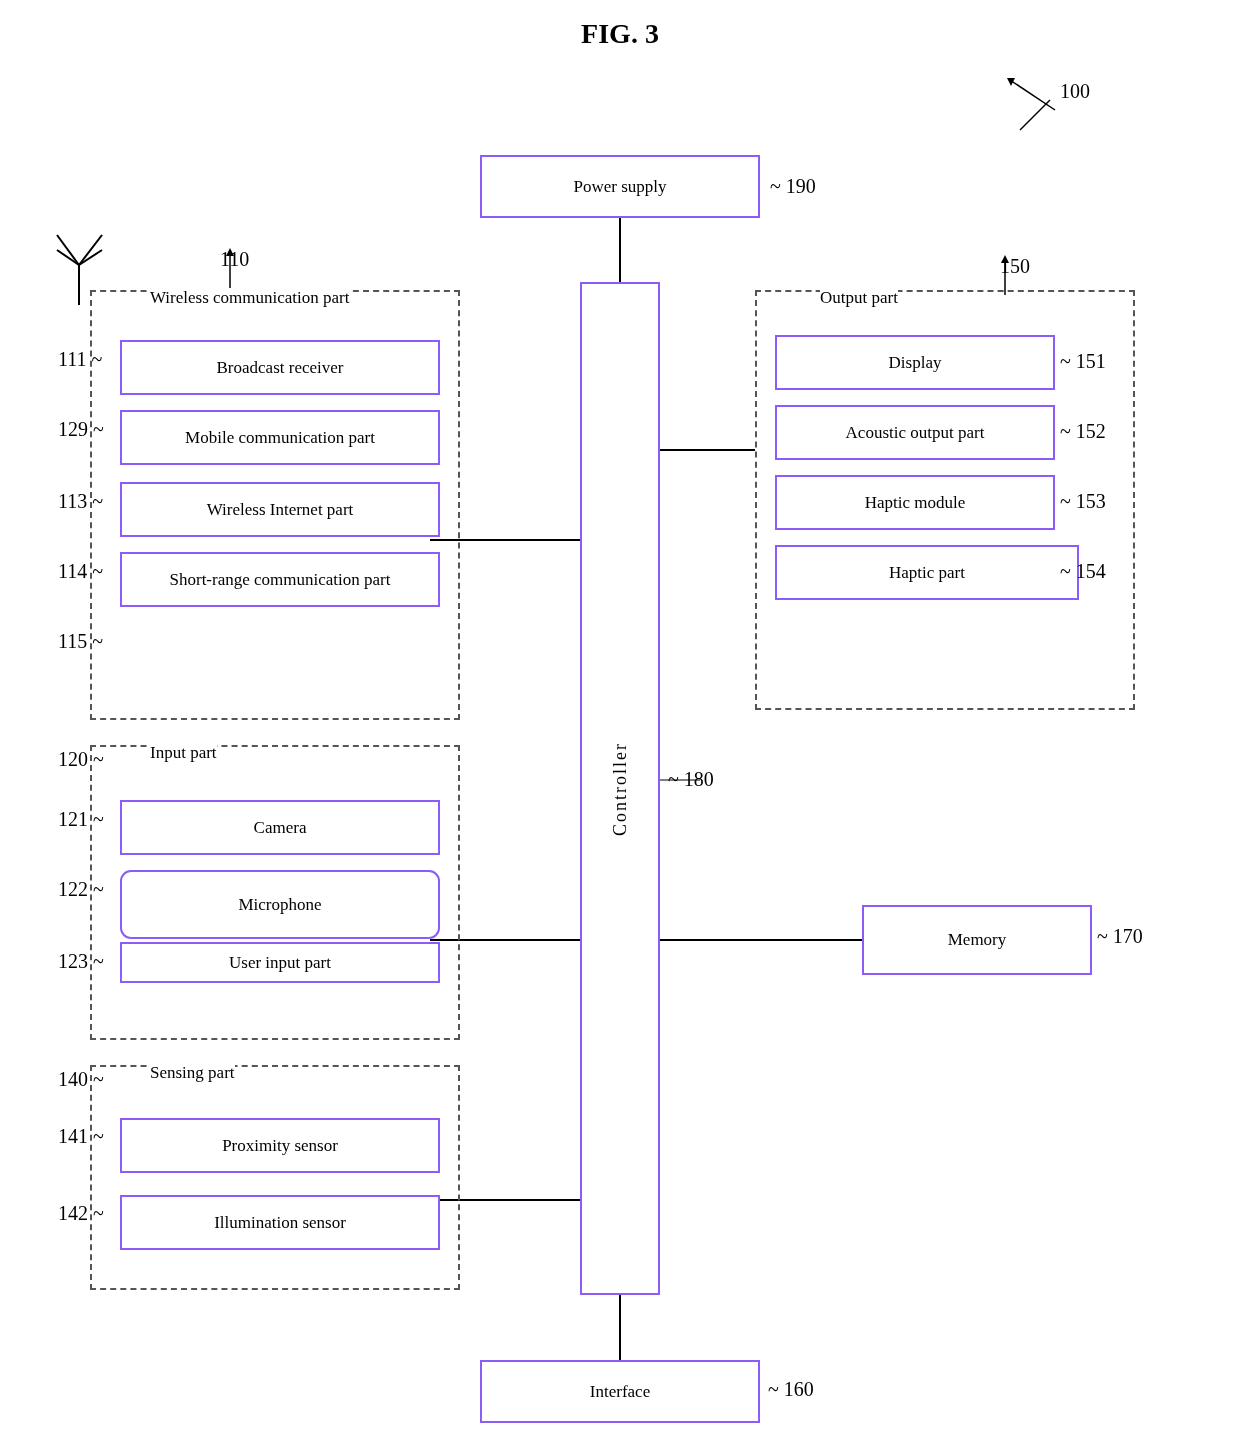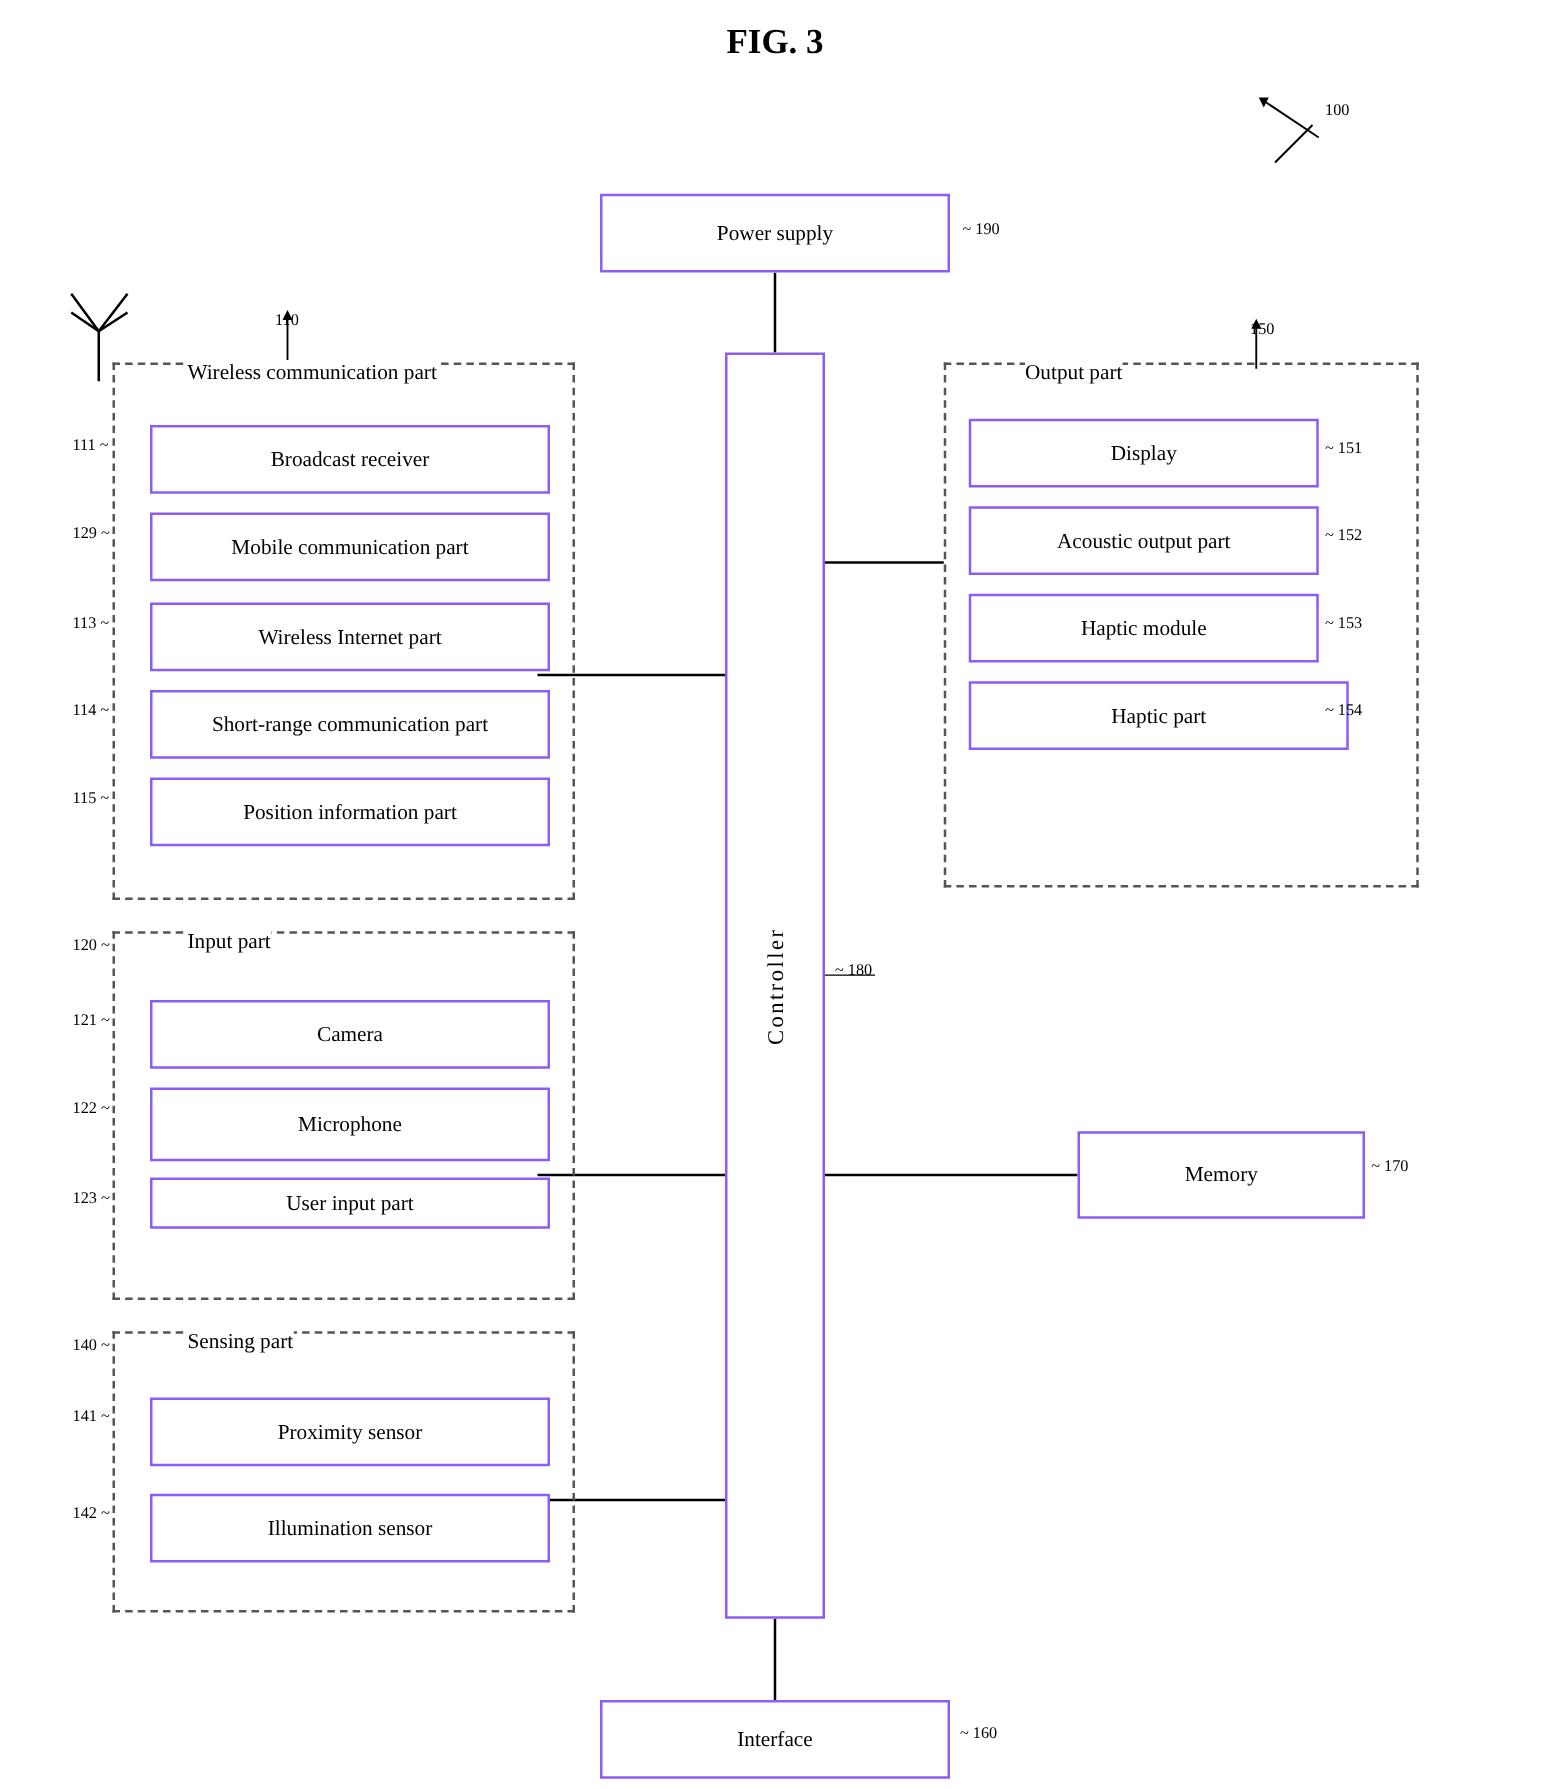--- a/index.html
+++ b/index.html
@@ -43,21 +43,21 @@
       background: transparent;
     }
     .group-label {
       position: absolute;
       font-size: 17px;
       background: #fff;
     }
     
     .ref {
       position: absolute;
-      font-size: 13px;
+      font-size: 20px;
       font-family: Liberation Serif, serif;
     }
     
     .svg-overlay {
       position: absolute;
       top: 0; left: 0;
       width: 1240px;
       height: 1431px;
       pointer-events: none;
     }
@@ -144,37 +144,34 @@
   <div class="box" style="top:482px; left:120px; width:320px; height:55px;">
     <span>Wireless Internet part</span>
   </div>
 
   <div class="ref" style="top:560px; left:58px;">114 ~</div>
   <div class="box" style="top:552px; left:120px; width:320px; height:55px;">
     <span>Short-range communication part</span>
   </div>
 
   <div class="ref" style="top:630px; left:58px;">115 ~</div>
-  <div class="box" style="top:622px; left:120px; width:320px; height:55px;">
-    <span>Position information part</span>
-  </div>
 
   <div class="dashed-group" style="top:745px; left:90px; width:370px; height:295px;">
   </div>
 
   <div class="ref" style="top:748px; left:58px;">120 ~</div>
   <div class="group-label" style="top:743px; left:150px;">Input part</div>
 
   <div class="ref" style="top:808px; left:58px;">121 ~</div>
   <div class="box" style="top:800px; left:120px; width:320px; height:55px;">
     <span>Camera</span>
   </div>
 
   <div class="ref" style="top:878px; left:58px;">122 ~</div>
-  <div class="box" style="top:870px; left:120px; width:320px; height:59px;">
+  <div class="box" style="top:870px; left:120px; width:320px; height:69px;border-radius:11px;">
     <span>Microphone</span>
   </div>
 
   <div class="ref" style="top:950px; left:58px;">123 ~</div>
   <div class="box" style="top:942px; left:120px; width:320px; height:41px;">
     <span>User input part</span>
   </div>
 
   <div class="dashed-group" style="top:1065px; left:90px; width:370px; height:225px;">
   </div>

